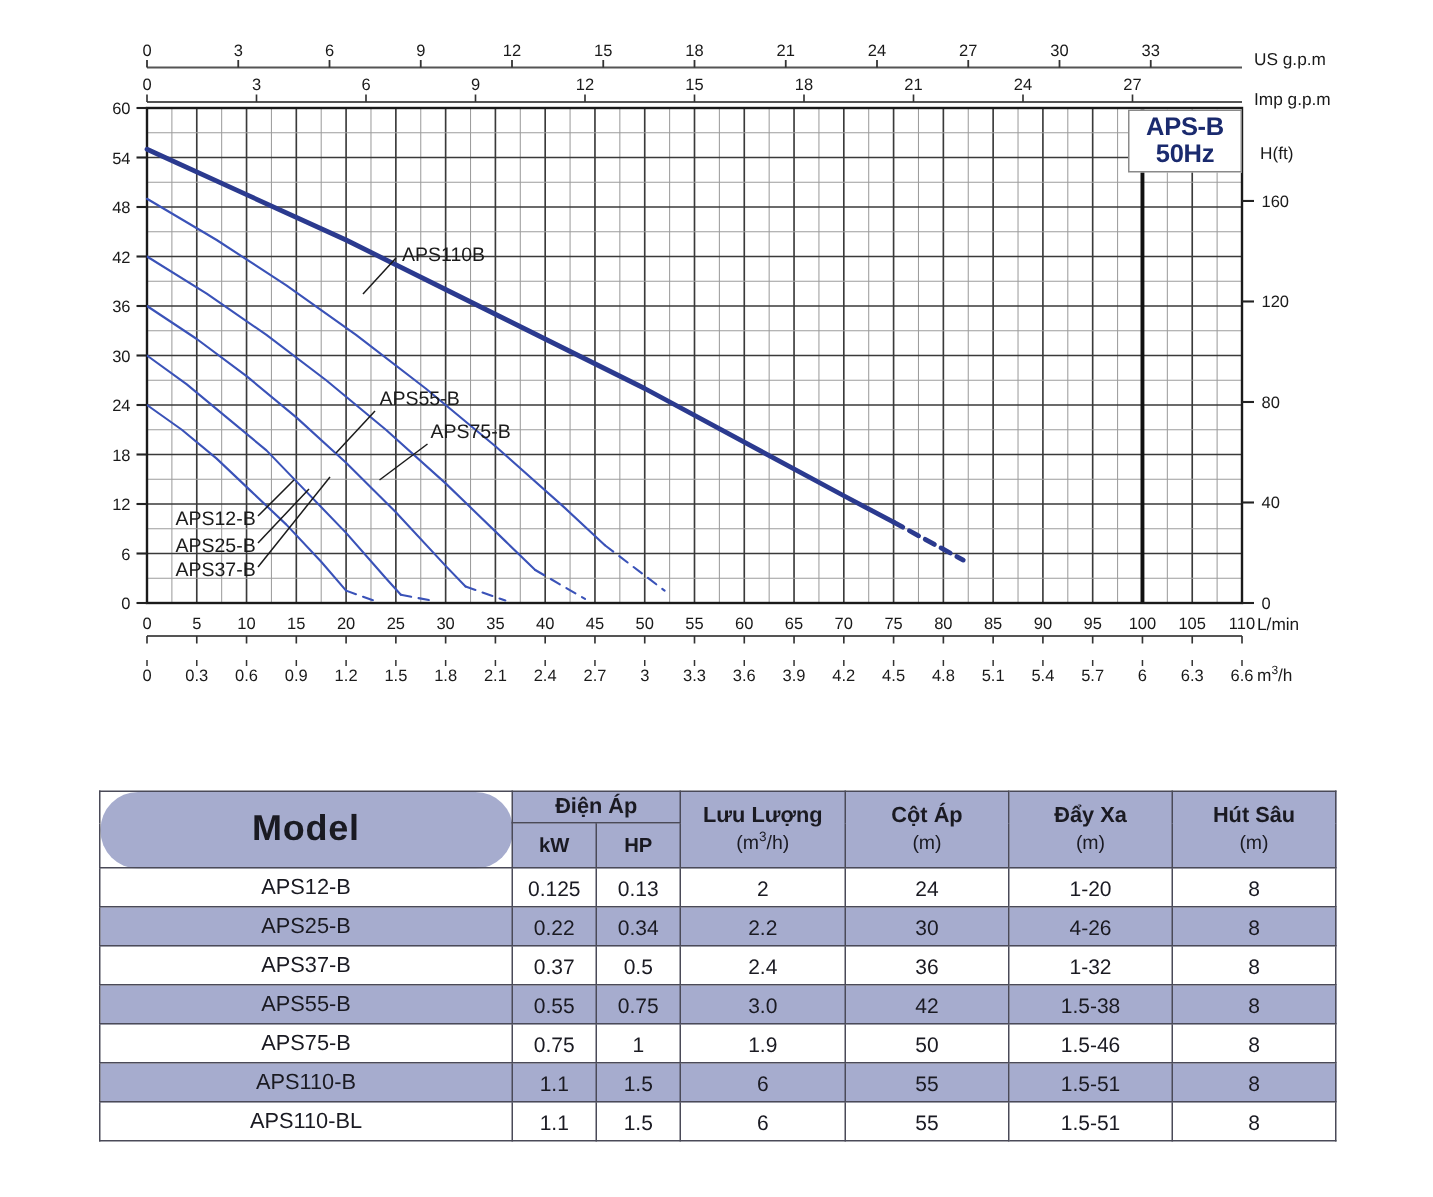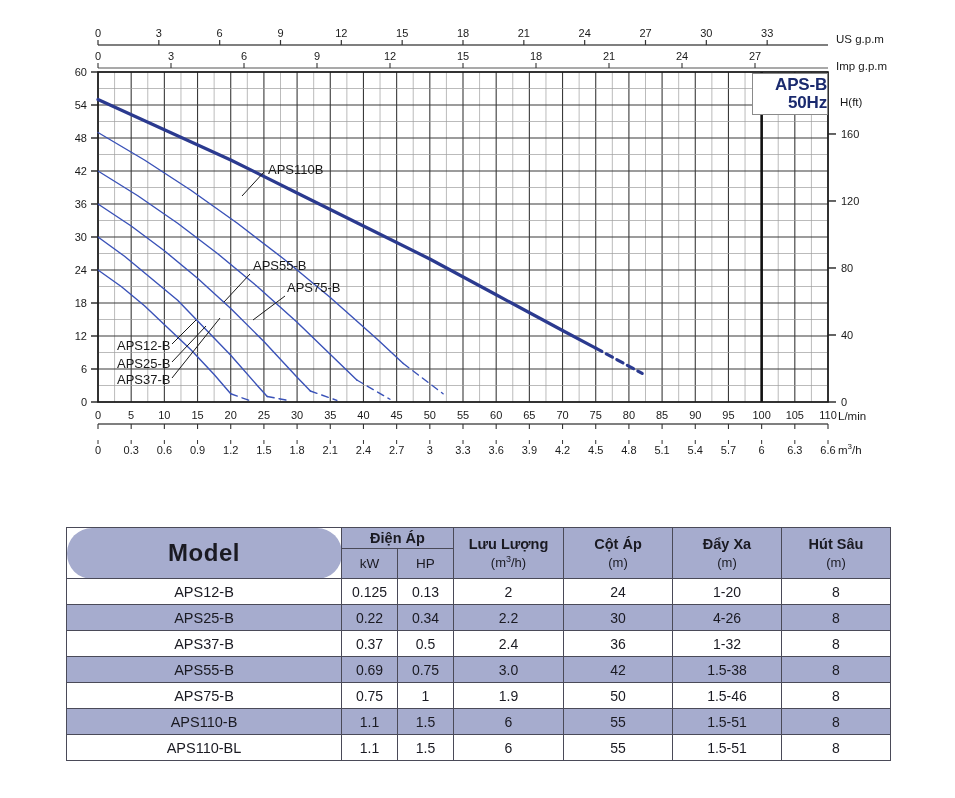--- a/index.html
+++ b/index.html
@@ -36,21 +36,20 @@
     text-align: center;
     line-height: 1.05;
     padding-top: 2px;
   }
   .titlebox div {
     font-family: "Liberation Sans", sans-serif;
     font-weight: bold;
     font-size: 17px;
     color: #1a2a6e;
     letter-spacing: -0.2px;
-    text-align: right;
   }
 
   
   #spec-table-wrap { position: absolute; left: 66px; top: 527px; width: 824px; }
   table#spec-table {
     border-collapse: collapse;
     width: 824px;
     table-layout: fixed;
   }
   table#spec-table th, table#spec-table td {
@@ -72,21 +71,21 @@
     font-weight: bold;
     line-height: 1.25;
   }
   th.h-grp .sub {
     font-weight: normal;
     font-size: 13px;
     margin-top: 28px;
   }
   th.h-sub {
     font-size: 13.5px;
-    font-weight: normal;
+    font-weight: bold;
     height: 30px;
   }
   tbody td {
     font-size: 14px;
     height: 26px;
     background: #ffffff;
   }
   tbody tr.alt td { background: #a6acce; }
   td.model { font-size: 14.5px; }
   sup { font-size: 9px; }
@@ -443,21 +442,21 @@
             <td class="model">APS37-B</td>
             <td>0.37</td>
             <td>0.5</td>
             <td>2.4</td>
             <td>36</td>
             <td>1-32</td>
             <td>8</td>
           </tr>
           <tr class="alt">
             <td class="model">APS55-B</td>
-            <td>0.69</td>
+            <td>0.55</td>
             <td>0.75</td>
             <td>3.0</td>
             <td>42</td>
             <td>1.5-38</td>
             <td>8</td>
           </tr>
           <tr>
             <td class="model">APS75-B</td>
             <td>0.75</td>
             <td>1</td>

